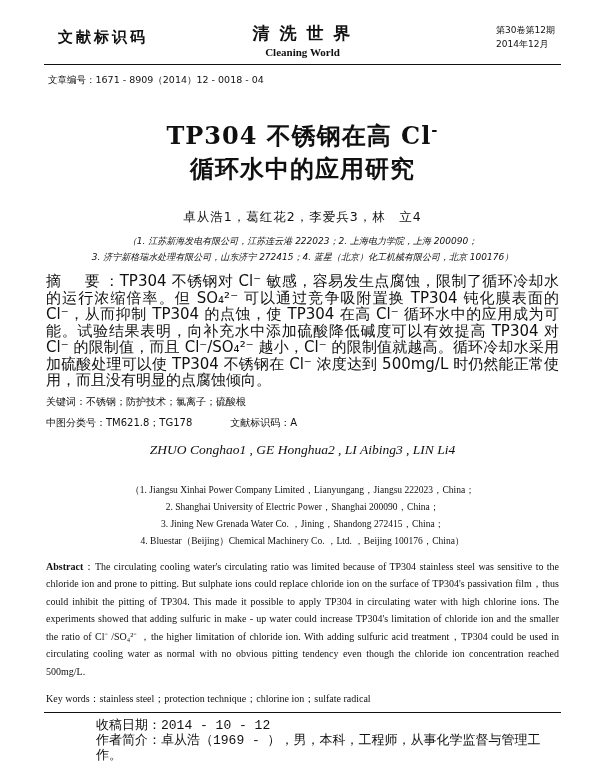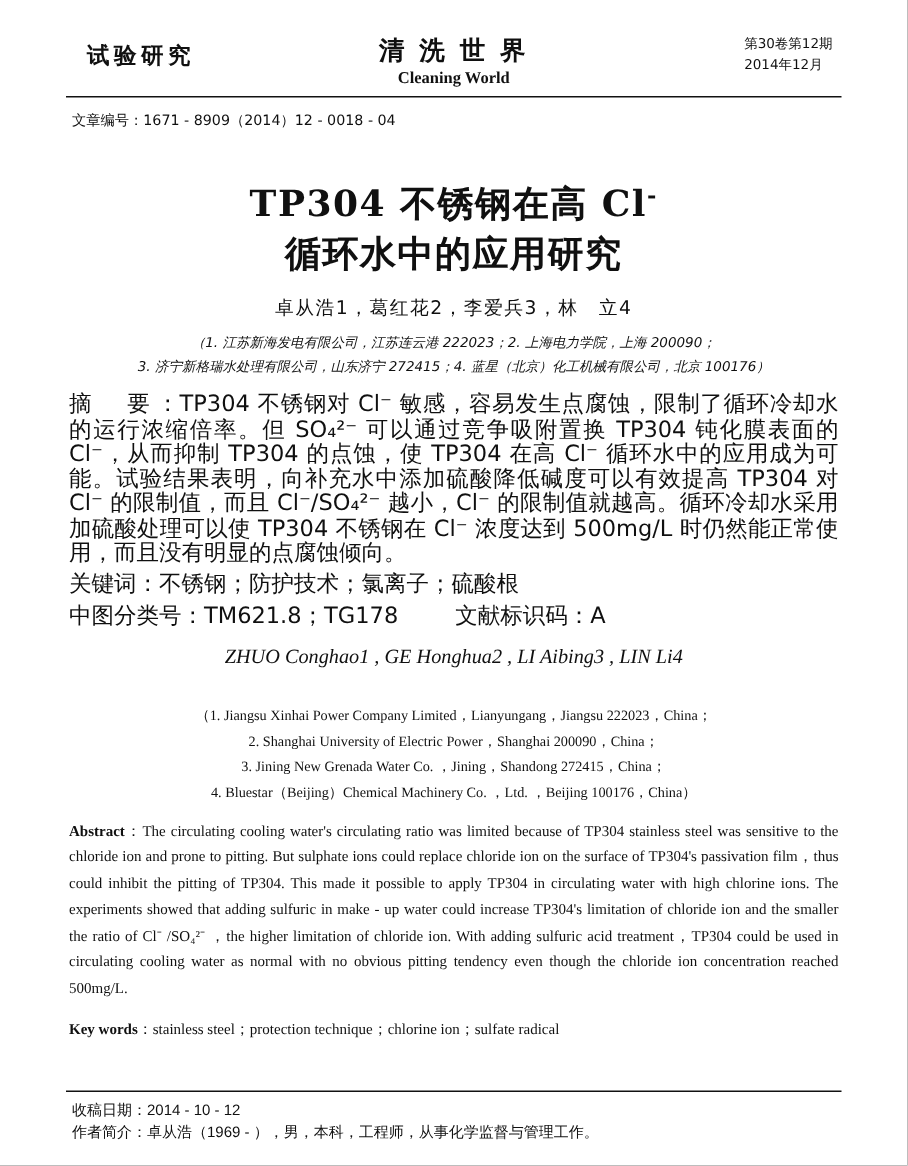--- a/index.html
+++ b/index.html
@@ -90,21 +90,21 @@
     letter-spacing: 1px;
   }
   .title-cn .sup {
     font-size: 15px;
     vertical-align: super;
   }
   .authors-cn {
     text-align: center;
     font-family: "DejaVu Sans", sans-serif;
     font-size: 12.5px;
-    margin-top: 12px;
+    margin-top: 24px;
     letter-spacing: 1px;
   }
 
   .affil {
     font-family: "DejaVu Sans", sans-serif;
     font-size: 9px;
     line-height: 16px;
     text-align: center;
     margin-top: 7px;
     font-style: italic;
@@ -123,21 +123,21 @@
     text-align: justify;
     margin-top: 8px;
     padding: 0 2px;
   }
   .abs-cn .lab {
     letter-spacing: 4px;
     font-weight: normal;
   }
   .kw-cn, .clc-line {
     font-family: "DejaVu Sans", sans-serif;
-    font-size: 15px;
+    font-size: 10px;
     line-height: 17px;
     margin-top: 4px;
     padding: 0 2px;
   }
   .clc-line .sp { display: inline-block; width: 38px; }
 
   
   .title-en {
     text-align: center;
     font-weight: bold;
@@ -165,45 +165,46 @@
     margin-top: 8px;
     padding: 0 2px;
   }
   .abs-en b { font-weight: bold; }
   .kw-en {
     font-size: 10px;
     line-height: 17px;
     margin-top: 10px;
     padding: 0 2px;
   }
-  .kw-en b { font-weight: bold; }
+  .kw-en b { font-weight: normal; }
 
   
   .footer {
     position: absolute;
     left: 0;
     right: 0;
     bottom: 0;
   }
   .footer .frule { border-top: 1px solid #111; margin-bottom: 5px; }
   .footer .fline {
-    font-family: Liberation Sans, sans-serif;
-    font-size: 10px;
+    font-family: Liberation Mono, monospace;
+    font-size: 13px;
     line-height: 15px;
     padding-left: 4px;
+    margin-left: 48px;
   }
 </style>
 </head>
 <body>
 
 <div class="page">
   <div class="paper-inner">
 
     <div class="runhead">
-      <div class="journal-left">试验研究</div>
+      <div class="journal-left">文献标识码</div>
       <div class="journal-center">
         <span class="cn">清 洗 世 界</span>
         <span class="en">Cleaning World</span>
       </div>
       <div class="journal-right">
         <div>第30卷第12期</div>
         <div>2014年12月</div>
       </div>
     </div>
     <div class="rule"></div>

